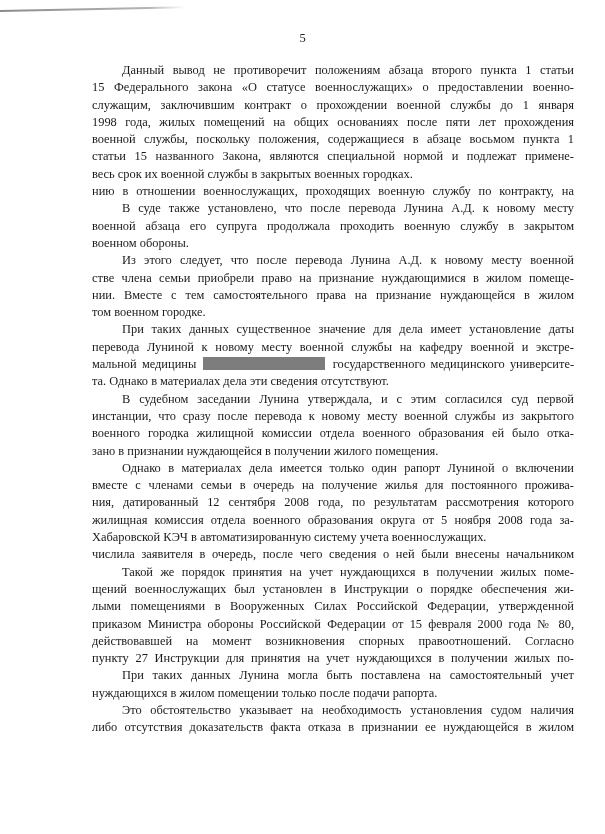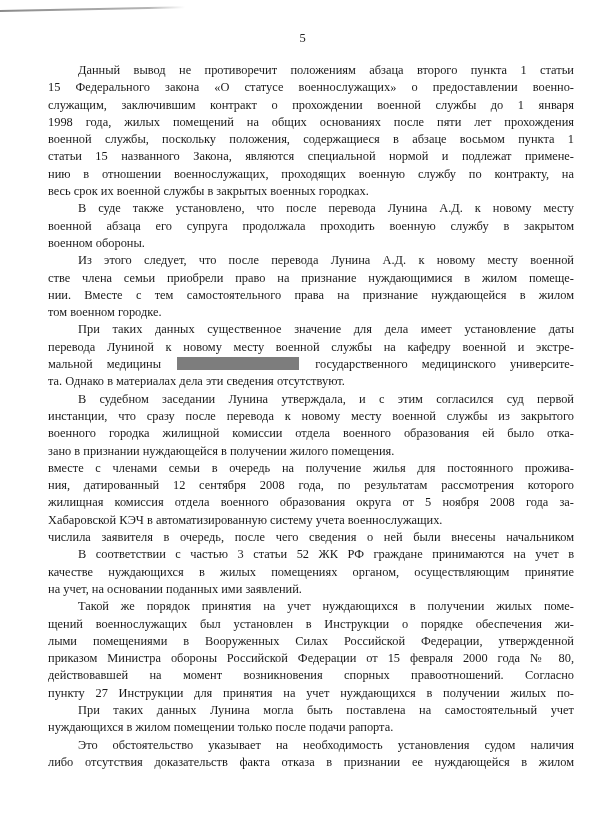--- a/index.html
+++ b/index.html
@@ -11,21 +11,21 @@
   }
   .page-number {
     position: absolute; top: 31px; left: 0; width: 605px; text-align: center;
     font-family: "Liberation Serif", serif; font-size: 12.5px; color: #222;
   }
   .body-text {
     position: absolute; left: 48px; top: 62px; width: 526px;
     font-family: "Liberation Serif", serif; font-size: 12.4px; line-height: 17.3px;
     color: #1a1a1a; text-align: justify;
   }
-  .line { display: block; text-align: justify; text-align-last: justify; white-space: nowrap; height: 17.3px; }
+  .line { display: block; text-align: justify; text-align-last: justify; white-space: nowrap; height: 17.3px; margin-left: 44px; }
   .line.last { text-align-last: left; }
   .line.indent { padding-left: 30px; }
   .redacted {
     display: inline-block; width: 122px; height: 13px; background: #7d7d7d;
     vertical-align: -2px; margin: 0 2px;
   }
 </style>
 </head>
 <body>
 
@@ -34,22 +34,22 @@
 
 <div class="body-text">
 
   <div>
     <span class="line indent">Данный вывод не противоречит положениям абзаца второго пункта 1 статьи</span>
     <span class="line">15 Федерального закона «О статусе военнослужащих» о предоставлении военно-</span>
     <span class="line">служащим, заключившим контракт о прохождении военной службы до 1 января</span>
     <span class="line">1998 года, жилых помещений на общих основаниях после пяти лет прохождения</span>
     <span class="line">военной службы, поскольку положения, содержащиеся в абзаце восьмом пункта 1</span>
     <span class="line">статьи 15 названного Закона, являются специальной нормой и подлежат примене-</span>
+    <span class="line last">весь срок их военной службы в закрытых военных городках.</span>
     <span class="line">нию в отношении военнослужащих, проходящих военную службу по контракту, на</span>
-    <span class="line last">весь срок их военной службы в закрытых военных городках.</span>
   </div>
 
   <div>
     <span class="line indent">В суде также установлено, что после перевода Лунина А.Д. к новому месту</span>
     <span class="line">военной абзаца его супруга продолжала проходить военную службу в закрытом</span>
     <span class="line last">военном обороны.</span>
   </div>
 
   <div>
     <span class="line indent">Из этого следует, что после перевода Лунина А.Д. к новому месту военной</span>
@@ -66,32 +66,28 @@
   </div>
 
   <div>
     <span class="line indent">В судебном заседании Лунина утверждала, и с этим согласился суд первой</span>
     <span class="line">инстанции, что сразу после перевода к новому месту военной службы из закрытого</span>
     <span class="line">военного городка жилищной комиссии отдела военного образования ей было отка-</span>
     <span class="line last">зано в признании нуждающейся в получении жилого помещения.</span>
   </div>
 
   <div>
+    <span class="line indent">Однако в материалах дела имеется только один рапорт Луниной о включении</span>
     <span class="line">вместе с членами семьи в очередь на получение жилья для постоянного прожива-</span>
     <span class="line">ния, датированный 12 сентября 2008 года, по результатам рассмотрения которого</span>
     <span class="line">жилищная комиссия отдела военного образования округа от 5 ноября 2008 года за-</span>
     <span class="line last">Хабаровской КЭЧ в автоматизированную систему учета военнослужащих.</span>
     <span class="line">числила заявителя в очередь, после чего сведения о ней были внесены начальником</span>
   </div>
 
-  <div>
-    <span class="line indent">В соответствии с частью 3 статьи 52 ЖК РФ граждане принимаются на учет в</span>
-    <span class="line">качестве нуждающихся в жилых помещениях органом, осуществляющим принятие</span>
-    <span class="line last">на учет, на основании поданных ими заявлений.</span>
-  </div>
 
   <div>
     <span class="line indent">Такой же порядок принятия на учет нуждающихся в получении жилых поме-</span>
     <span class="line">щений военнослужащих был установлен в Инструкции о порядке обеспечения жи-</span>
     <span class="line">лыми помещениями в Вооруженных Силах Российской Федерации, утвержденной</span>
     <span class="line">приказом Министра обороны Российской Федерации от 15 февраля 2000 года № 80,</span>
     <span class="line">действовавшей на момент возникновения спорных правоотношений. Согласно</span>
     <span class="line">пункту 27 Инструкции для принятия на учет нуждающихся в получении жилых по-</span>
   </div>
 

